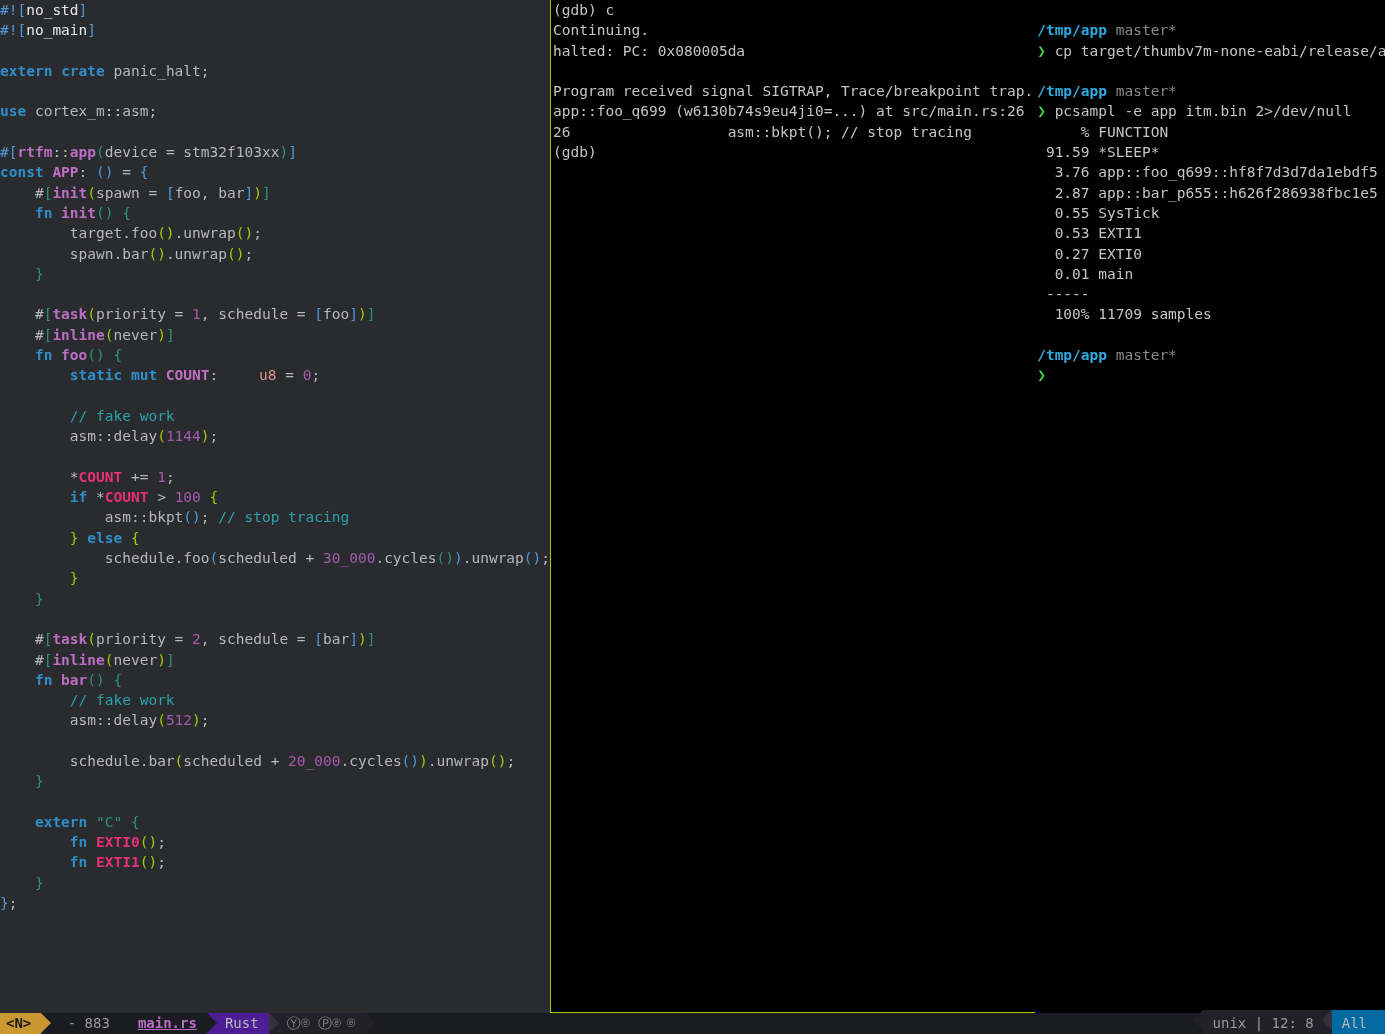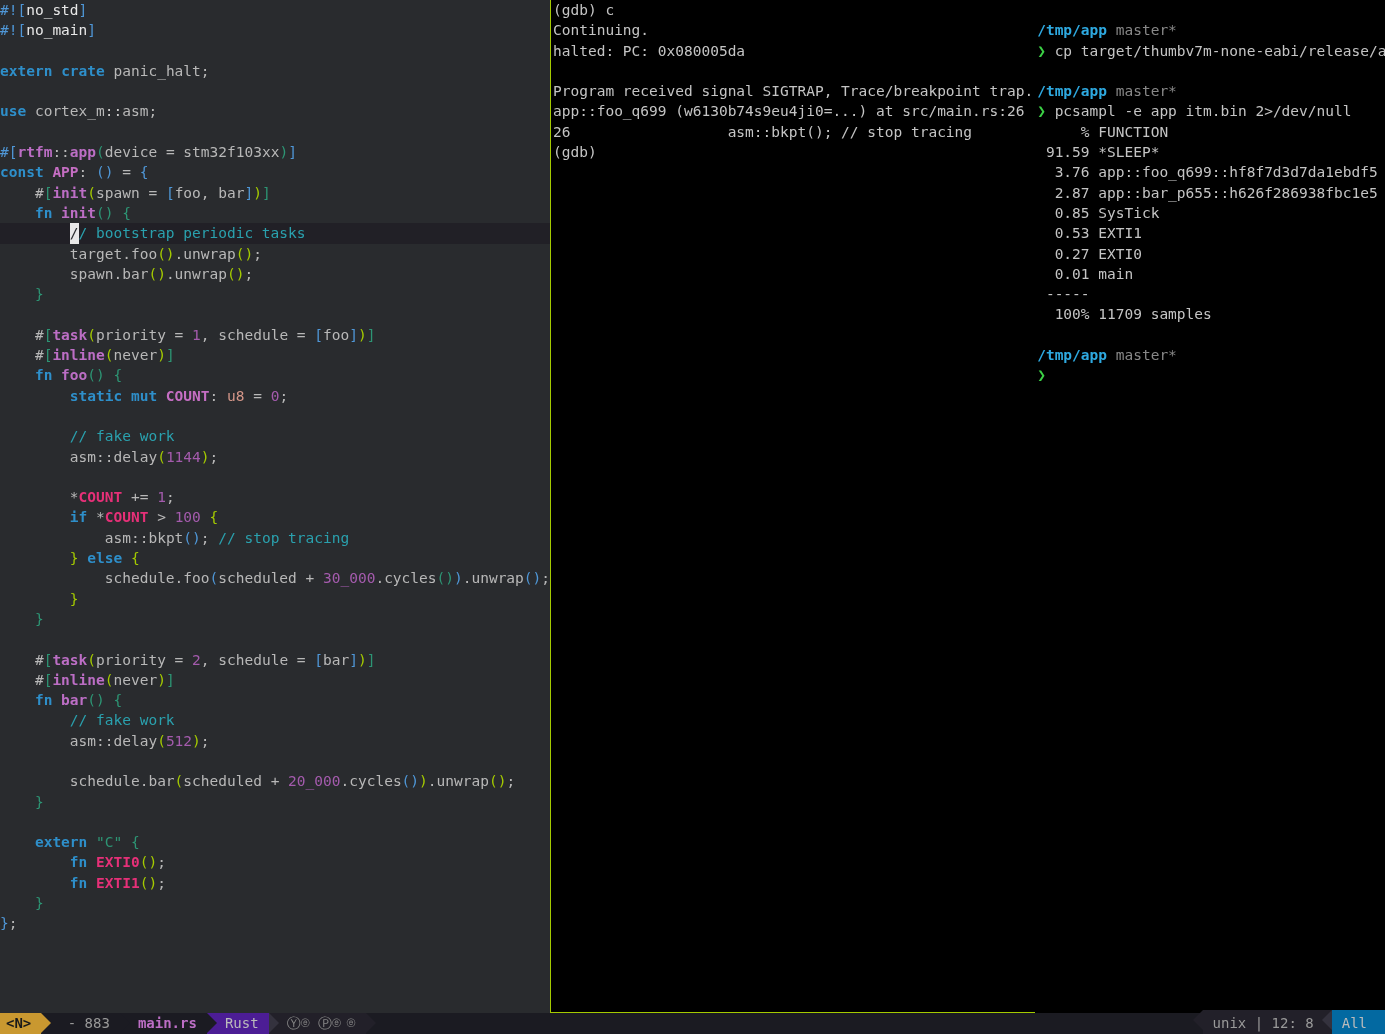--- a/index.html
+++ b/index.html
@@ -57,21 +57,21 @@
   text-align: center;
 }
 
 .kw { color: #2e8fca; font-weight: bold; }                         
 .funcname { color: #bc6ec5; font-weight: bold; }
 .str { color: #2d9574; }                          
 .num { color: #a45bad; }                          
 .comment { color: #2aa1ae; }                      
 .white { color: #e8e8e8; }
 .paren { color: #cccccc; }
-.type { color: #d49688; }                         
+.type { color: #d49688; margin-left: 32px; }                         
 .const-name { color: #c56ec3; font-weight: bold; }
 .count { color: #e63078; font-weight: bold; }
 .paren-g { color: #2d9574; }
 .paren-y { color: #a4ca00; }
 .bracket-b { color: #4f97d7; }
 
 
 .term {
   color: #c4c4c4;
   padding: 0 2px;
@@ -104,21 +104,21 @@
   right: -10px;
   top: 0;
   width: 0; height: 0;
   border-top: 10.5px solid transparent;
   border-bottom: 10.5px solid transparent;
   border-left: 10px solid var(--bg, #1b1b22);
   z-index: 2;
 }
 .seg-orange { background: #c99830; color: #1a1a1a; --bg: #c99830; padding-left: 6px; font-weight: bold; }
 .seg-dark { background: #1b1b22; color: #999; --bg: #1b1b22; }
-.seg-purple { background: #1b1b22; color: #bc6ec5; --bg: #1b1b22; font-weight: bold; }
+.seg-purple { background: #1b1b22; color: #bc6ec5; --bg: #1b1b22; font-weight: bold; text-decoration: underline; }
 .seg-mid { background: #4c1d95; color: #bbb; --bg: #34323e; }
 .seg-mid2 { background: #222029; color: #888; --bg: #222029; }
 .filler { flex: 1; background: #1b1b22; }
 .seg-right {
   height: 27px;
   display: inline-flex;
   align-items: center;
   padding: 0 18px 0 10px;
   position: relative;
   background: var(--bg);
@@ -147,21 +147,21 @@
 <span class="bracket-b">#!</span><span class="bracket-b">[</span><span class="white">no_main</span><span class="bracket-b">]</span>
 
 <span class="kw">extern</span> <span class="kw">crate</span><span> panic_halt;</span>
 
 <span class="kw">use</span><span> cortex_m</span><span class="paren">::</span><span>asm;</span>
 
 <span class="bracket-b">#</span><span class="bracket-b">[</span><span class="funcname">rtfm</span><span>::</span><span class="funcname">app</span><span class="paren-g">(</span><span>device = stm32f103xx</span><span class="paren-g">)</span><span class="bracket-b">]</span>
 <span class="kw">const</span><span class="const-name"> APP</span><span>: </span><span class="bracket-b">()</span><span> = </span><span class="bracket-b">{</span>
 <span>    #</span><span class="paren-g">[</span><span class="funcname">init</span><span class="paren-y">(</span><span>spawn = </span><span class="bracket-b">[</span><span>foo, bar</span><span class="bracket-b">]</span><span class="paren-y">)</span><span class="paren-g">]</span>
 <span class="kw">    fn</span><span class="funcname"> init</span><span class="paren-g">()</span><span class="paren-g"> {</span>
-<span class="cursor-line"><span>        </span><span class="cursor-block">/</span><span class="comment">/ bootstrap periodic tasks</span></span><span>        target.foo</span><span class="paren-y">()</span><span>.unwrap</span><span class="paren-y">()</span><span>;</span>
+<span>        target.foo</span><span class="paren-y">()</span><span>.unwrap</span><span class="paren-y">()</span><span>;</span>
 <span>        spawn.bar</span><span class="paren-y">()</span><span>.unwrap</span><span class="paren-y">()</span><span>;</span>
 <span class="paren-g">    }</span>
 
 <span>    #</span><span class="paren-g">[</span><span class="funcname">task</span><span class="paren-y">(</span><span>priority = </span><span class="num">1</span><span>, schedule = </span><span class="bracket-b">[</span><span>foo</span><span class="bracket-b">]</span><span class="paren-y">)</span><span class="paren-g">]</span>
 <span>    #</span><span class="paren-g">[</span><span class="funcname">inline</span><span class="paren-y">(</span><span>never</span><span class="paren-y">)</span><span class="paren-g">]</span>
 <span class="kw">    fn</span><span class="funcname"> foo</span><span class="paren-g">()</span><span class="paren-g"> {</span>
 <span class="kw">        static</span><span class="kw"> mut</span><span class="const-name"> COUNT</span><span>: </span><span class="type">u8</span><span> = </span><span class="num">0</span><span>;</span>
 
 <span class="comment">        // fake work</span>
 <span>        asm</span><span>::</span><span>delay</span><span class="paren-y">(</span><span class="num">1144</span><span class="paren-y">)</span><span>;</span>
@@ -206,21 +206,21 @@
 <div class="term">
 <span class="path">/tmp/app</span><span class="branch"> master*</span>
 <span class="prompt">❯</span><span> cp target/thumbv7m-none-eabi/release/app .</span>
 
 <span class="path">/tmp/app</span><span class="branch"> master*</span>
 <span class="prompt">❯</span><span> pcsampl -e app itm.bin 2&gt;/dev/null</span>
 <span>     % FUNCTION</span>
 <span> 91.59 *SLEEP*</span>
 <span>  3.76 app::foo_q699::hf8f7d3d7da1ebdf5</span>
 <span>  2.87 app::bar_p655::h626f286938fbc1e5</span>
-<span>  0.85 SysTick</span>
+<span>  0.55 SysTick</span>
 <span>  0.53 EXTI1</span>
 <span>  0.27 EXTI0</span>
 <span>  0.01 main</span>
 <span> -----</span>
 <span>  100% 11709 samples</span>
 
 <span class="path">/tmp/app</span><span class="branch"> master*</span>
 <span class="prompt">❯</span>
 </div>
 

